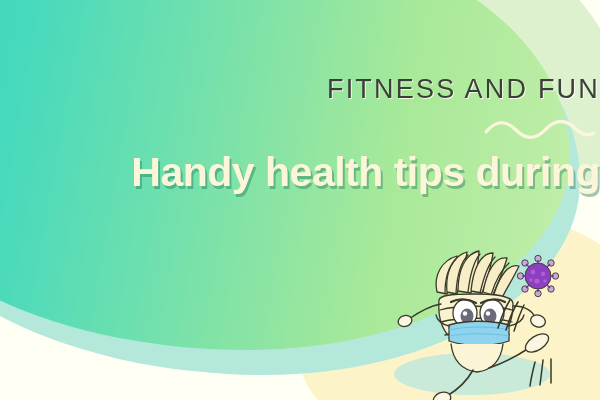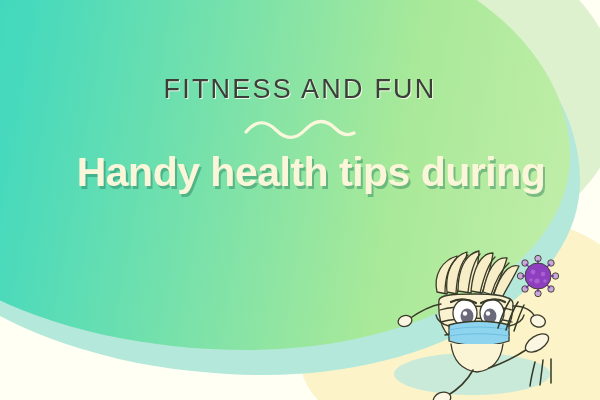--- a/index.html
+++ b/index.html
@@ -47,21 +47,21 @@
     left:-130px; top:-70px;
     width:700px; height:420px;
     background:linear-gradient(100deg,#36d6c2 0%,#46d9bd 22%,#7ee2a8 52%,#a9e999 74%,#c3eeaa 100%);
     border-radius:52% 48% 46% 54% / 52% 54% 46% 48%;
   }
 
   
   .content {
     position:absolute; left:0; top:0;
     width:600px; height:400px;
-    text-align:center;
+    text-align:right;
   }
   .kicker {
     position:absolute; left:0; top:74px; width:100%;
     font-size:27px; letter-spacing:2.2px; font-weight:400;
     color:#3b3f3a;
     text-shadow:1px 1px 0 rgba(255,255,240,.85);
   }
   .wave-wrap {
     position:absolute; left:0; top:118px; width:100%;
     line-height:0;

